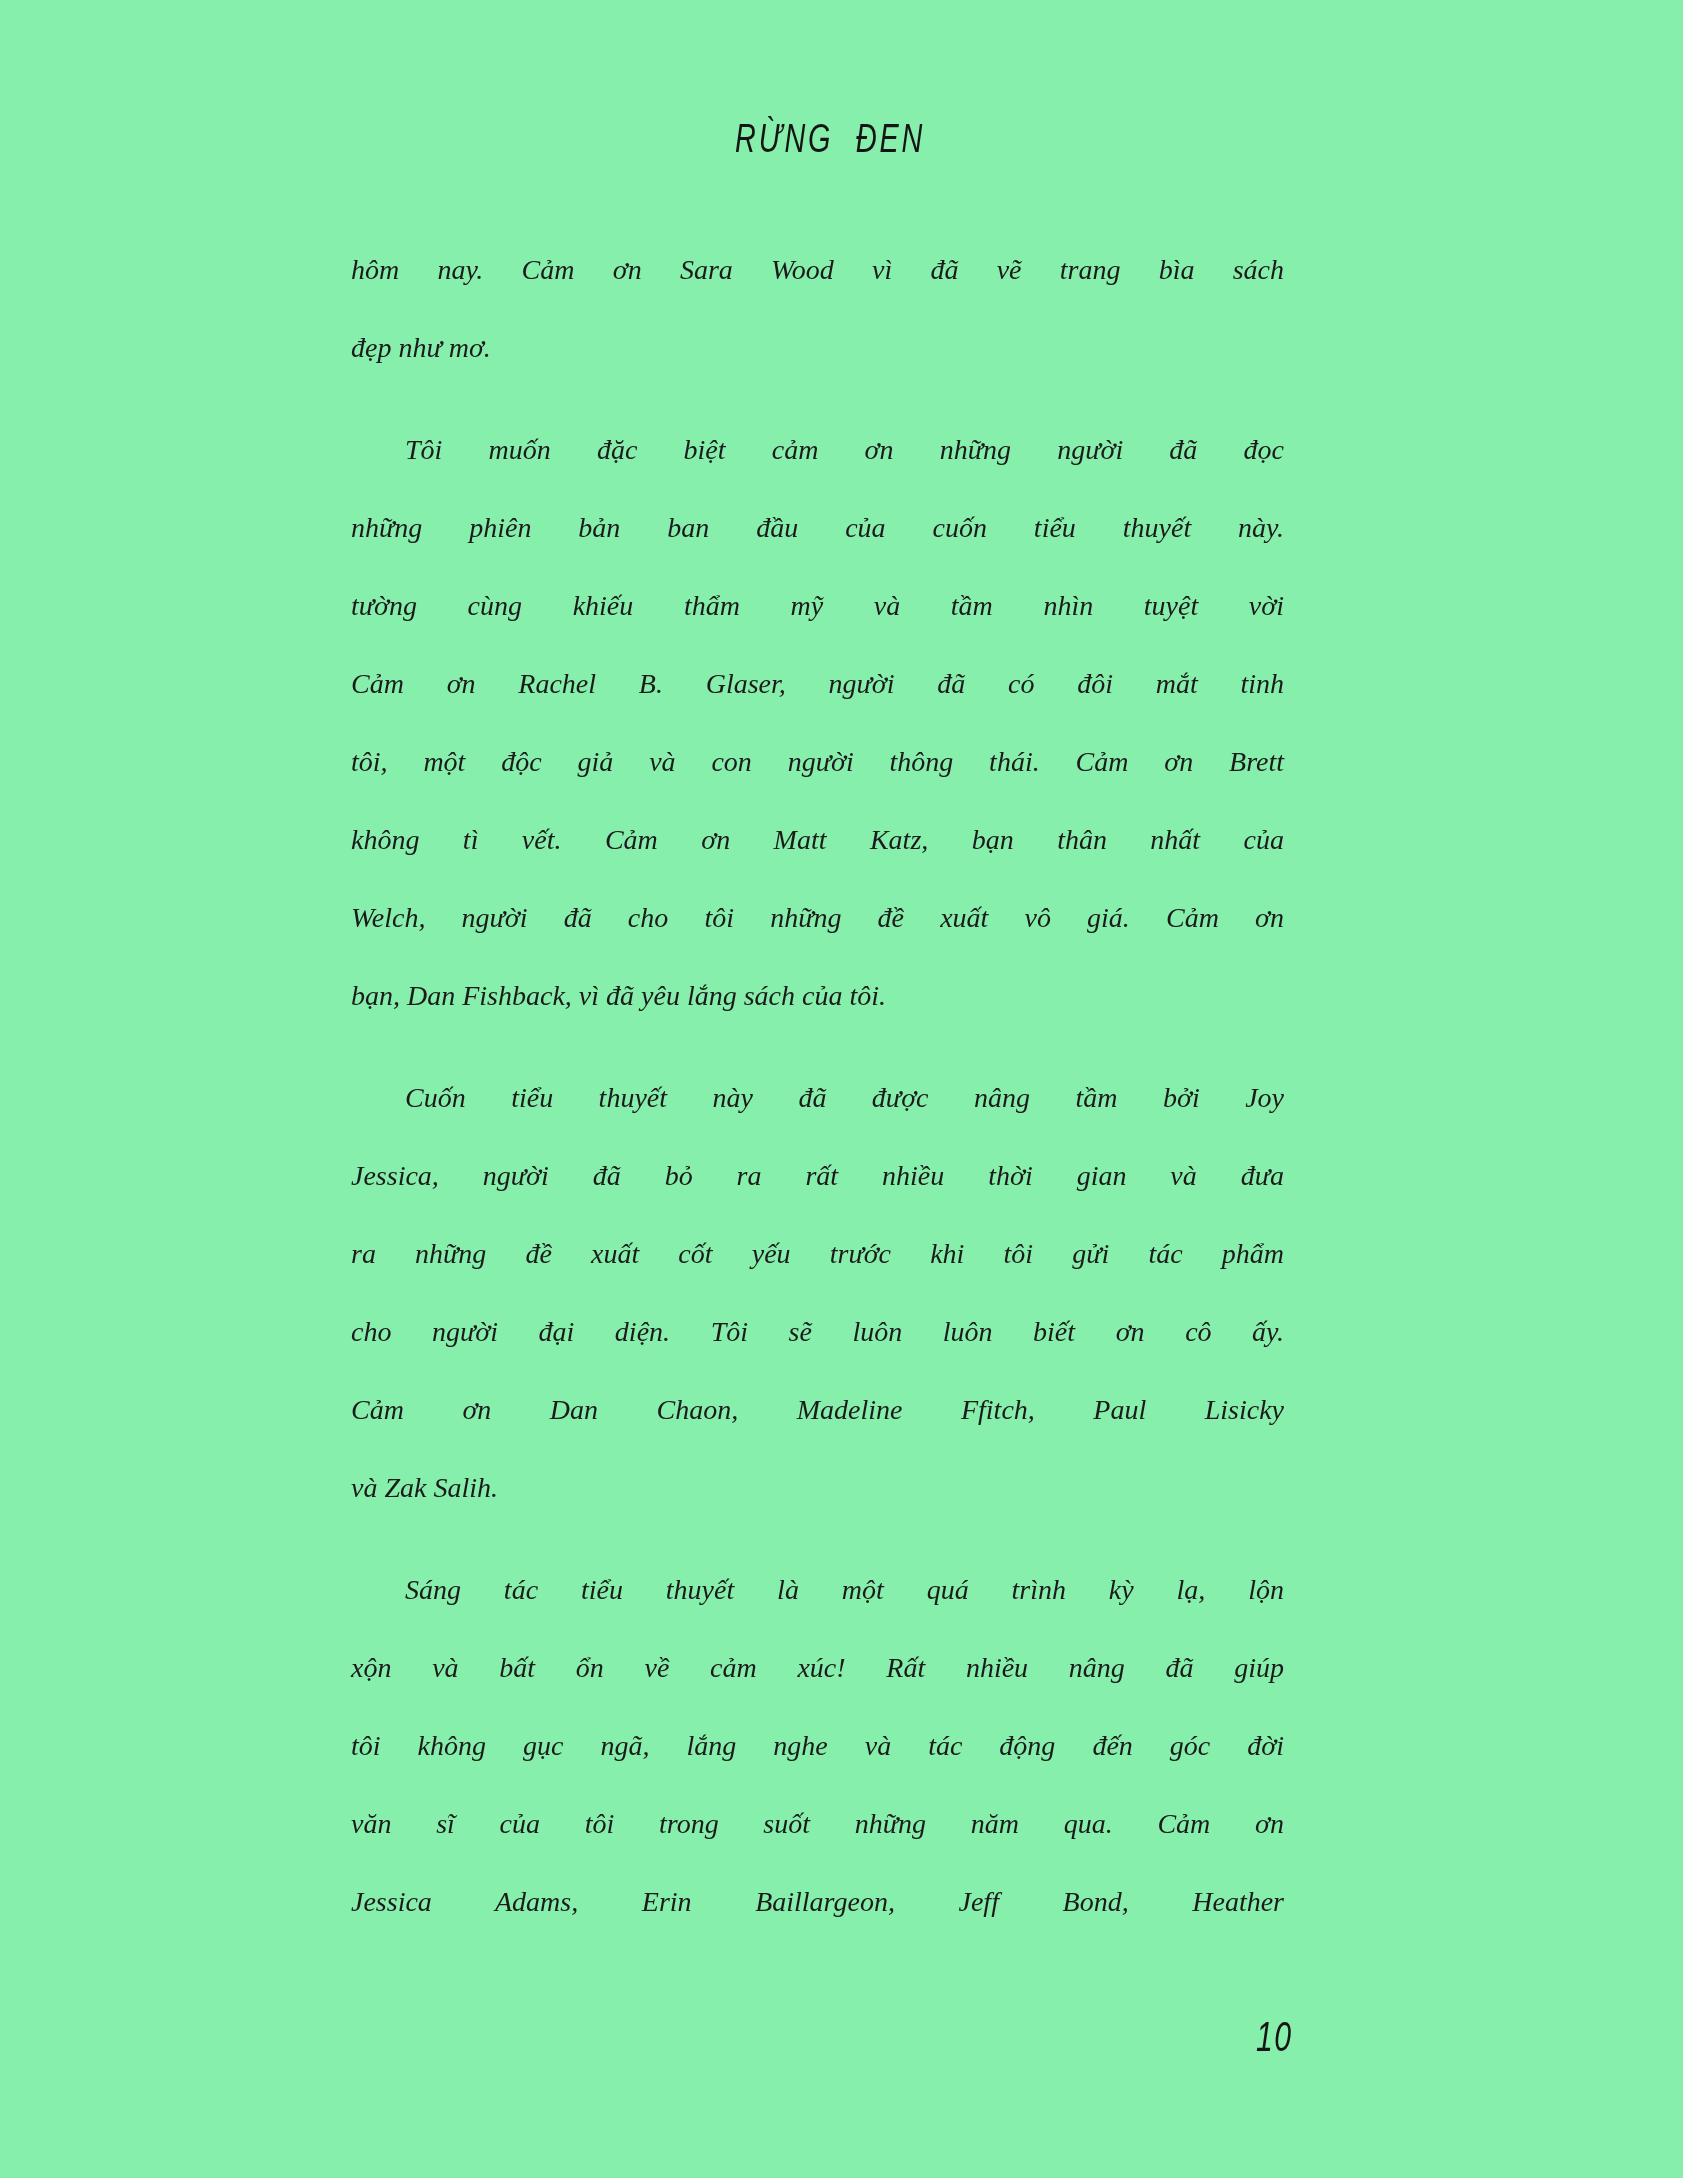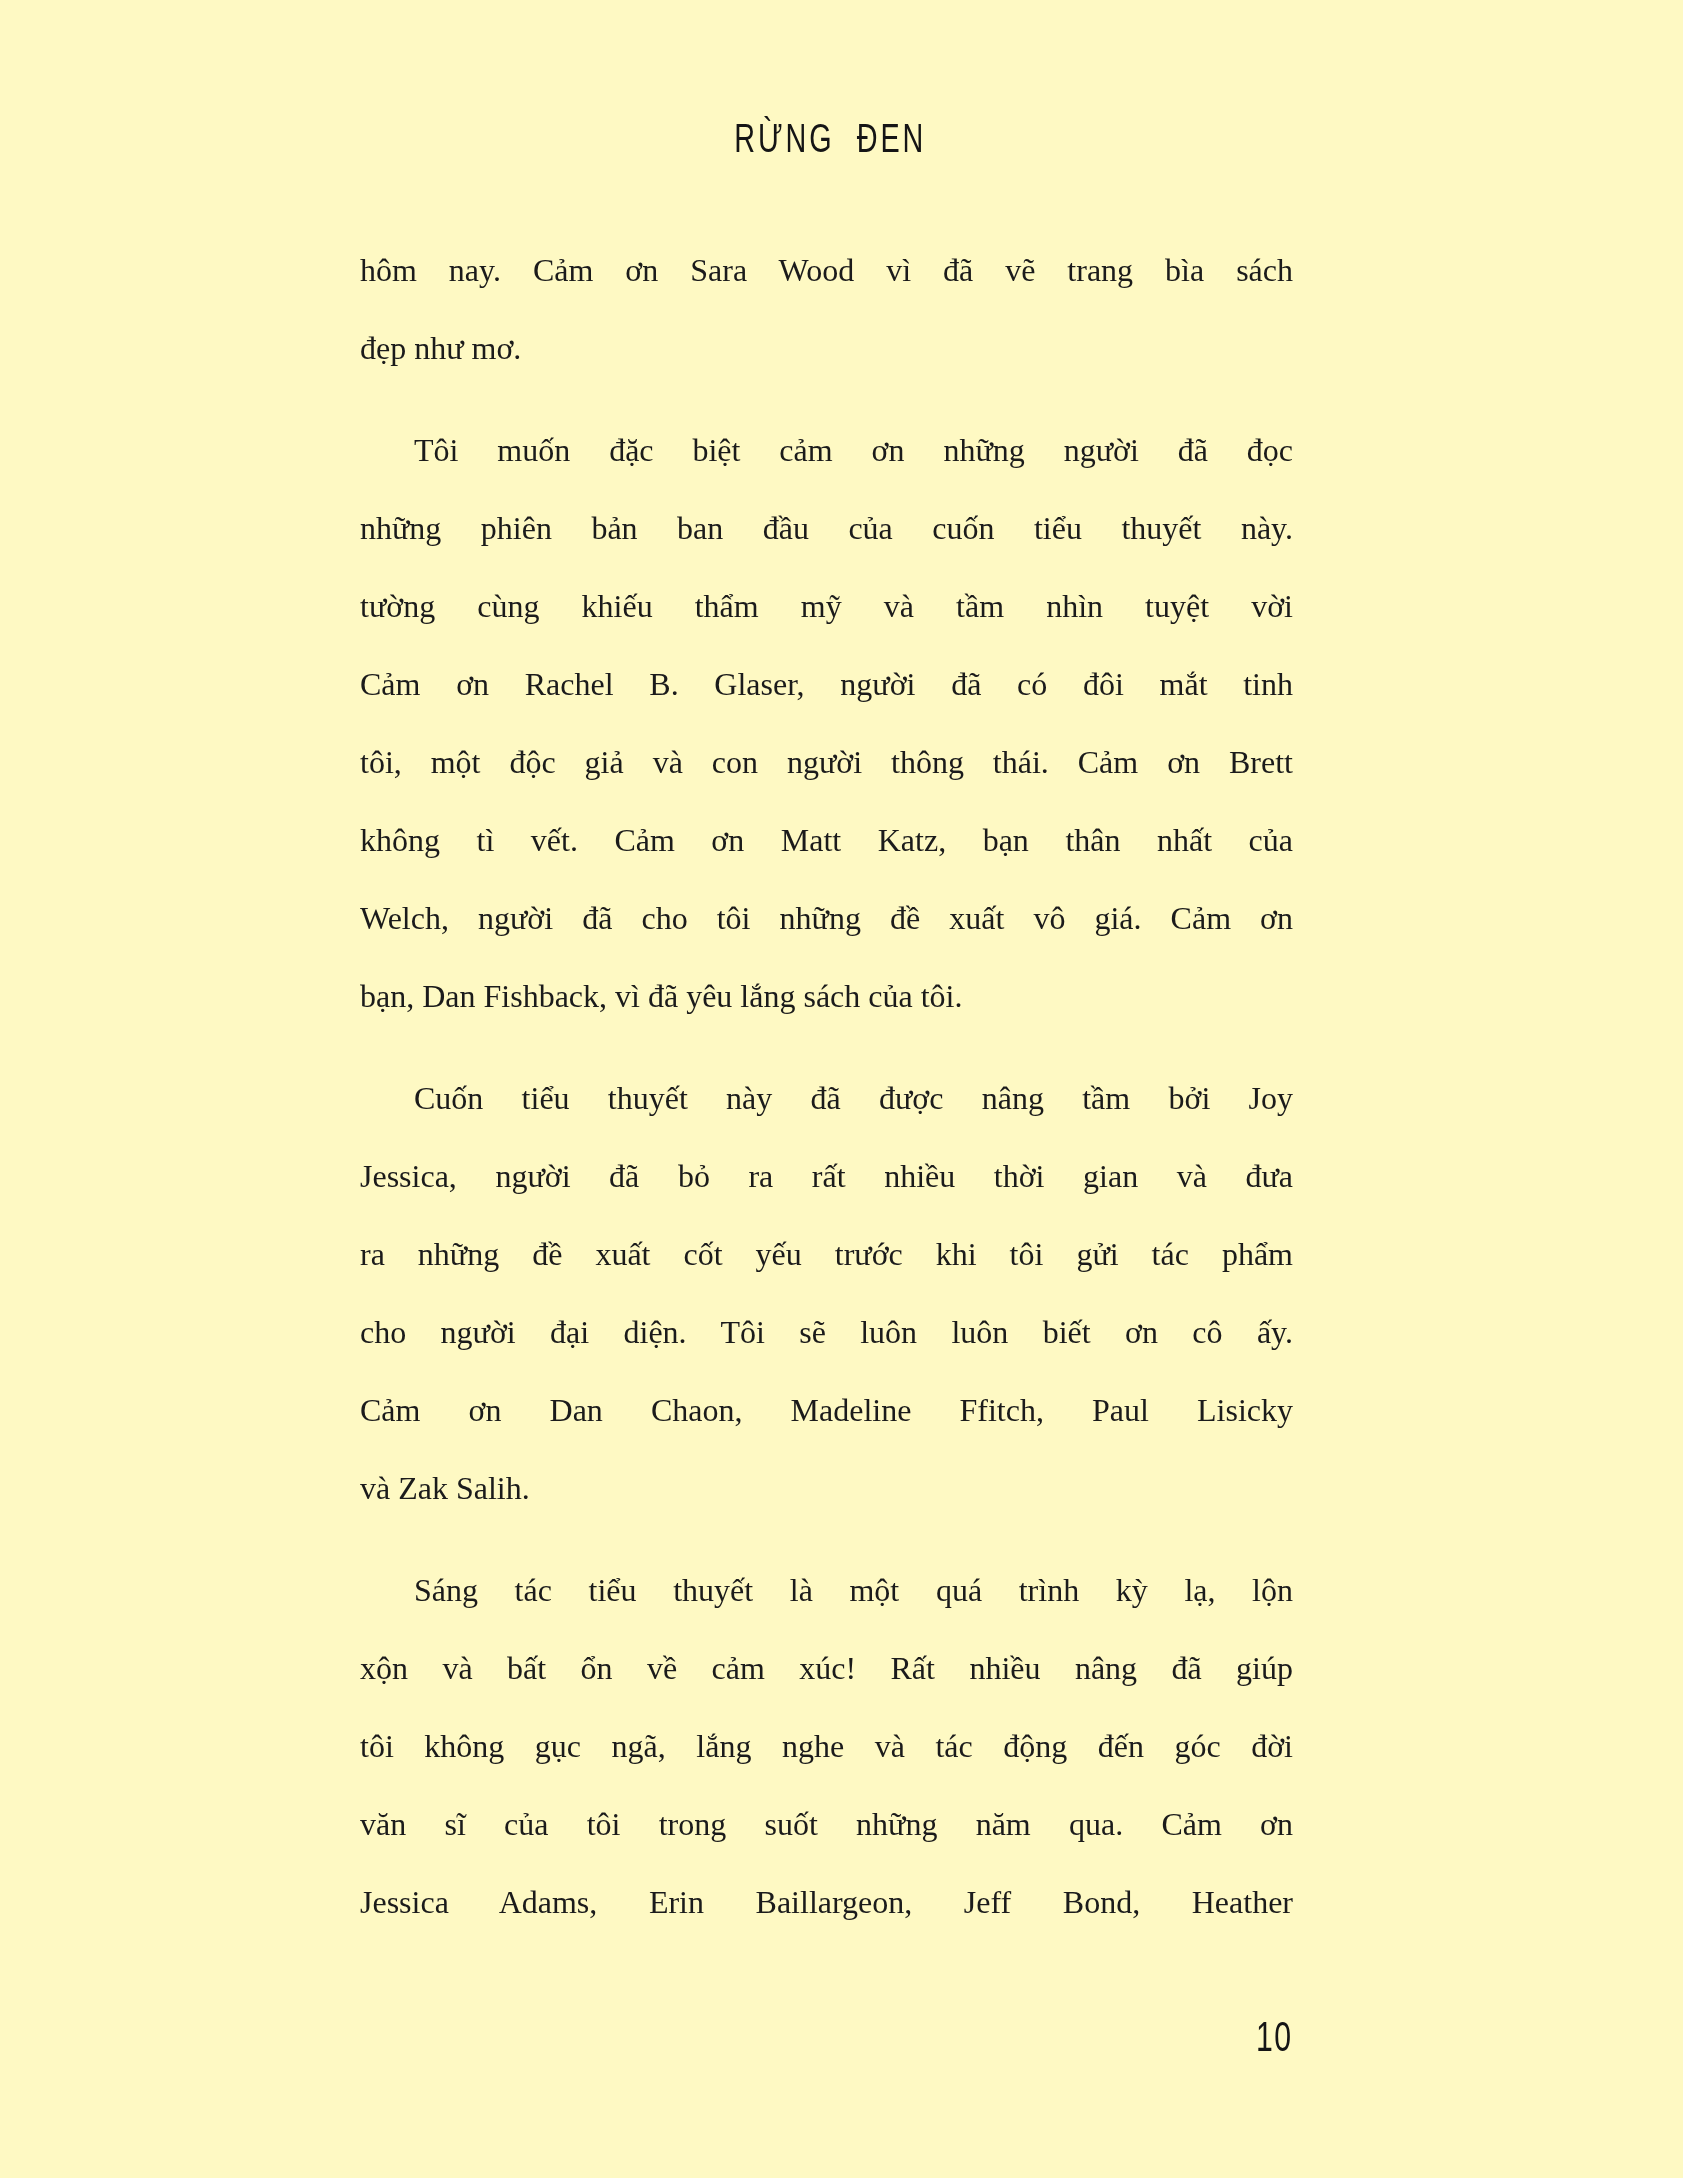--- a/index.html
+++ b/index.html
@@ -4,24 +4,25 @@
 <style>
   html, body {
     margin: 0;
     padding: 0;
     background: #ffffff;
   }
   .page {
     position: relative;
     width: 1683px;
     height: 2178px;
-    background: #fef9c3;
+    background: #86efac;
     overflow: hidden;
     font-family: "Liberation Serif", "DejaVu Serif", serif;
     color: #1b1b1b;
+    font-style: italic;
   }
   .running-head {
     position: absolute;
     top: 118px;
     left: 364px;
     width: 933px;
     text-align: center;
     line-height: 40px;
     white-space: nowrap;
   }
@@ -34,23 +35,23 @@
   }
   .running-head .display-type {
     font-size: 40px;
     font-weight: 500;
     letter-spacing: 4px;
     word-spacing: 16px;
   }
   .body-text {
     position: absolute;
     top: 231px;
-    left: 360px;
+    left: 351px;
     width: 933px;
-    font-size: 32px;
+    font-size: 28px;
     line-height: 78px;
     font-weight: 400;
   }
   .para { margin: 0; }
   .para + .para { margin-top: 24px; }
   .line {
     text-align: justify;
     text-align-last: justify;
   }
   .line.last {

